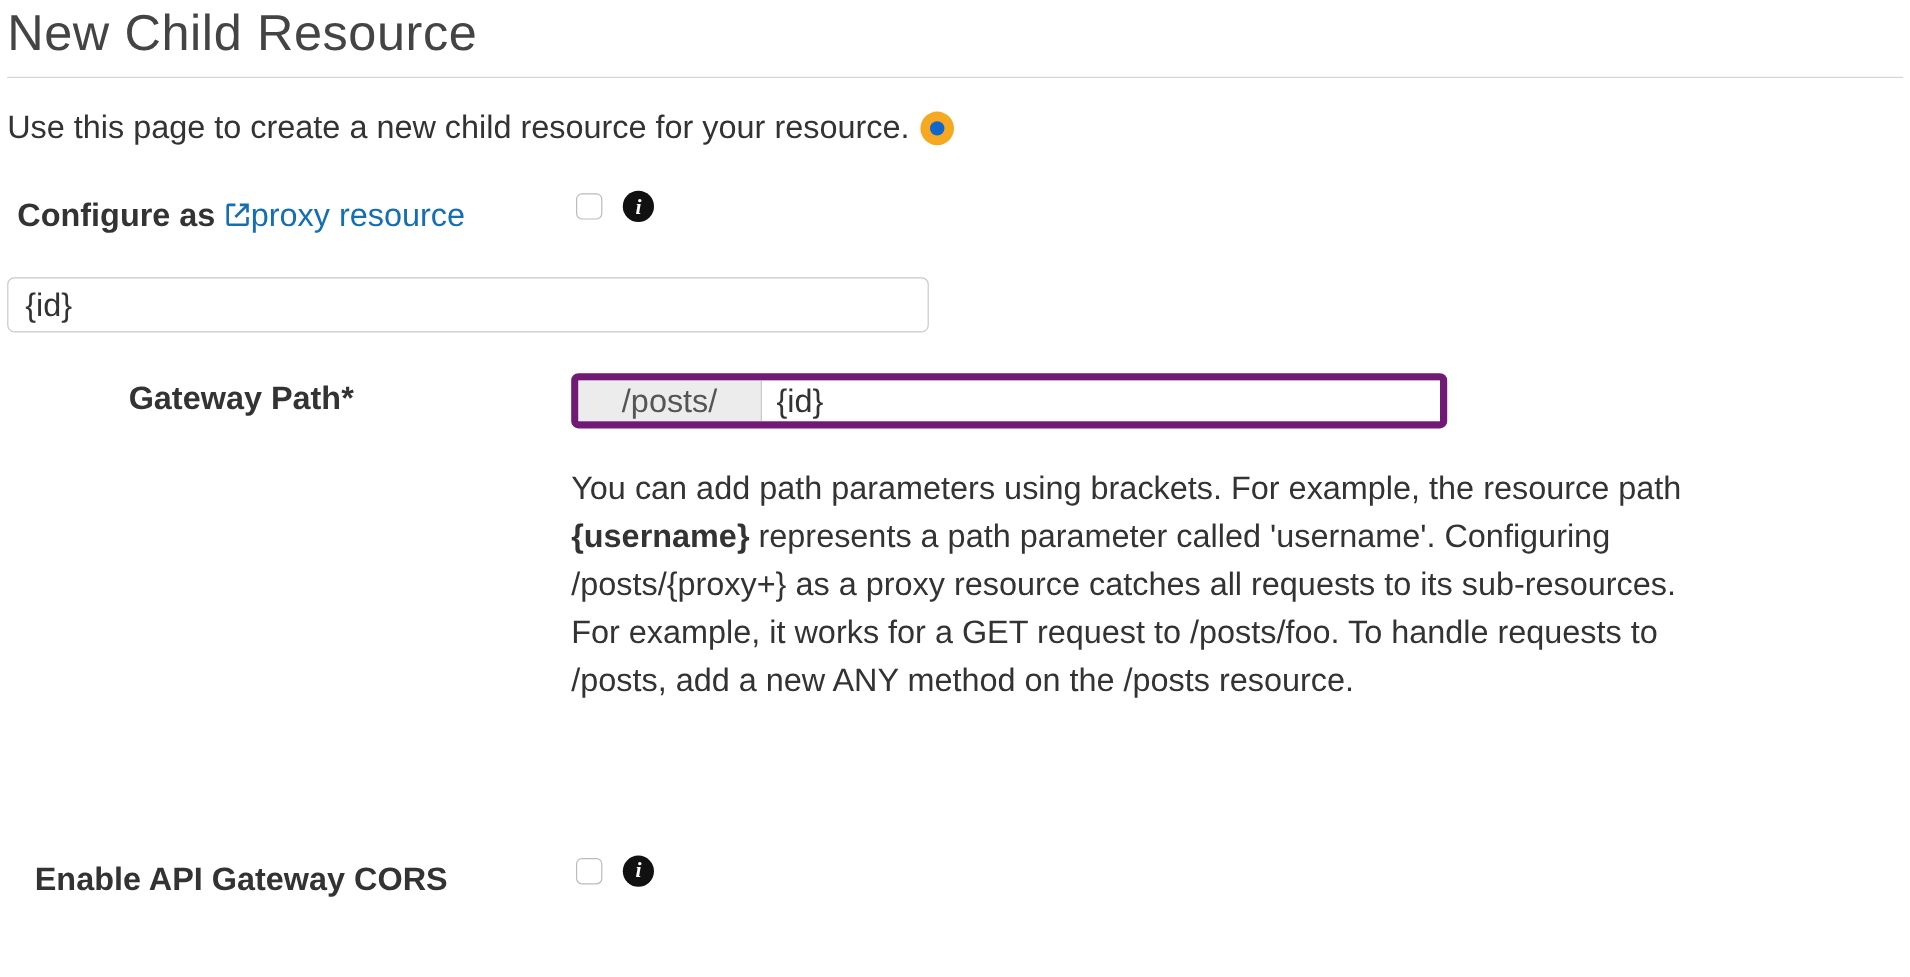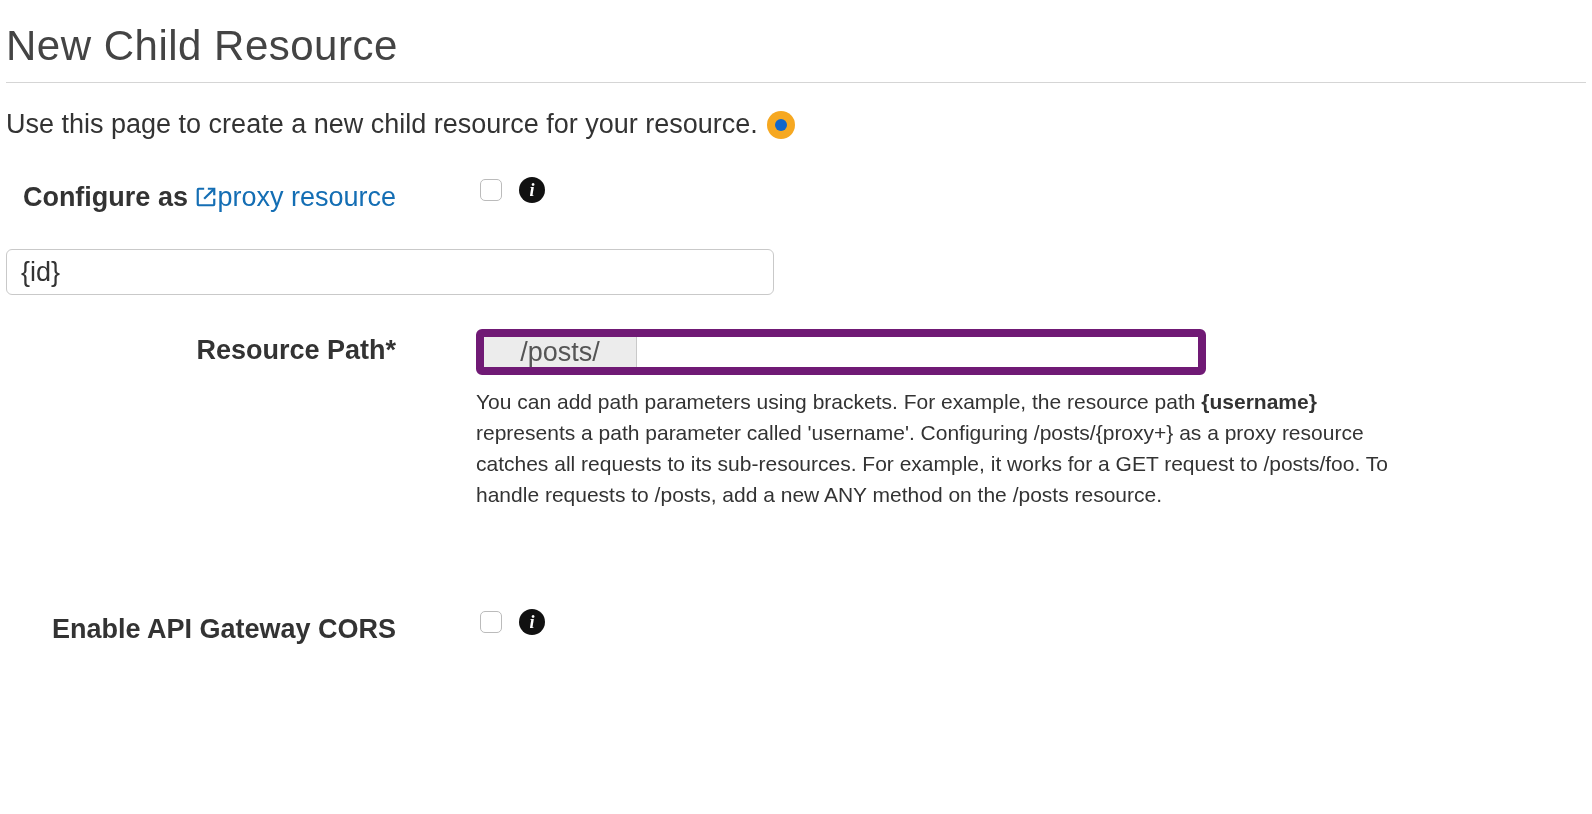--- a/index.html
+++ b/index.html
@@ -4,21 +4,21 @@
 <style>
   html,body{
     margin:0;
     padding:0;
     background:#ffffff;
     font-family:"Helvetica Neue",Helvetica,Arial,sans-serif;
     color:#333;
     width:1592px;
   }
   .page{
-    padding:22px 6px 40px 6px;
+    padding:4px 6px 40px 6px;
   }
   .page-title{
     font-size:42px;
     font-weight:400;
     color:#444;
     margin:0 0 12px 0;
     letter-spacing:0.5px;
   }
   .hr{
     border:none;
@@ -56,21 +56,21 @@
     flex-direction:column;
     gap:34px;
   }
   .form-row{
     display:flex;
     align-items:flex-start;
   }
   .label-col{
     width:470px;
     min-width:470px;
-    text-align:right;
+    text-align:center;
     padding-right:80px;
     font-size:27px;
     font-weight:700;
     color:#333;
     padding-top:6px;
     box-sizing:border-box;
   }
   .label-col a{
     color:#146eb4;
     text-decoration:none;
@@ -119,47 +119,46 @@
     padding:0 14px;
     color:#333;
     background:#fff;
     box-sizing:border-box;
   }
 
   .path-group{
     display:flex;
     width:730px;
     height:46px;
-    border:8px solid #701a75;
+    border:6px solid #701a75;
     border-radius:6px;
     overflow:hidden;
     box-sizing:border-box;
-    flex-direction:column;
   }
   .path-prefix{
     width:152px;
     background:#ececec;
     border-right:1px solid #c9c9c9;
     display:flex;
     align-items:center;
     justify-content:center;
     font-size:27px;
     color:#555;
   }
   .path-input{
     flex:1;
     border:none;
     font-size:27px;
     padding:0 12px;
     color:#333;
   }
 
   .help-text{
-    margin-top:11px;
-    font-size:21px;
+    margin-top:31px;
+    font-size:27px;
     line-height:1.48;
     color:#333;
     max-width:930px;
   }
   .help-text b{font-weight:700;}
 </style>
 </head>
 <body>
 
 <div class="page">
@@ -194,33 +193,33 @@
       </div>
     </div>
 
     <div class="form-row">
       <div class="field-col">
         <input class="text-input" type="text" value="{id}" style="">
       </div>
     </div>
 
     <div class="form-row">
-      <div class="label-col">Resource Path*</div>
+      <div class="label-col">Gateway Path*</div>
       <div class="field-col">
         <div class="path-group">
           <div class="path-prefix">/posts/</div>
           <input class="path-input" type="text" value="{id}" style="">
         </div>
         <div class="help-text">
           <span>You can add path parameters using brackets. For example, the resource path </span><b>{username}</b><span> represents a path parameter called 'username'. Configuring /posts/{proxy+} as a proxy resource catches all requests to its sub-resources. For example, it works for a GET request to /posts/foo. To handle requests to /posts, add a new ANY method on the /posts resource.</span>
         </div>
       </div>
     </div>
 
-    <div class="form-row" style="margin-top:64px;">
+    <div class="form-row" style="margin-top:90px;">
       <div class="label-col">Enable API Gateway CORS</div>
       <div class="field-col">
         <div class="check-info">
           <input type="checkbox" style="">
           <span class="info-icon">i</span>
         </div>
       </div>
     </div>
 
   </div>

